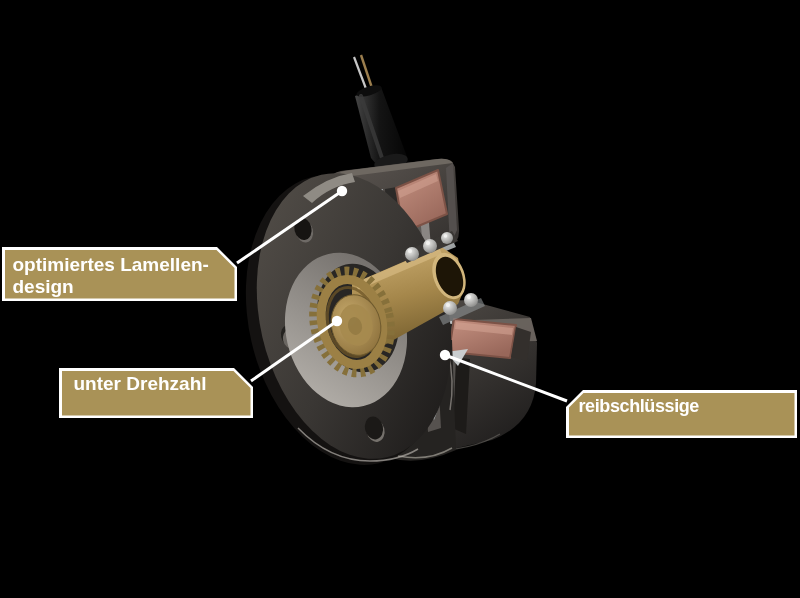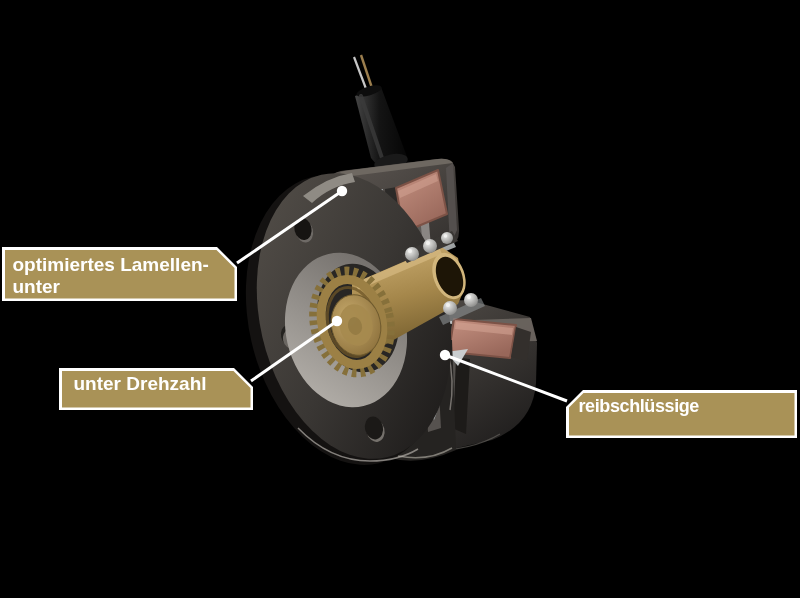--- a/index.html
+++ b/index.html
@@ -7,21 +7,21 @@
          font-family:"Liberation Sans",sans-serif;}
   #stage svg{position:absolute;left:0;top:0;}
   .callout{position:absolute;background:var(--callout-border,#fff);}
   .callout .inner{position:absolute;inset:2.5px;background:var(--callout-fill,#a99257);
                   color:var(--callout-text,#fff);font-weight:700;}
   .callout .inner span{display:block;white-space:nowrap;}
   #box1{left:2px;top:247px;width:235px;height:54px;
         clip-path:polygon(0 0,calc(100% - 20px) 0,100% 20px,100% 100%,0 100%);}
   #box1 .inner{clip-path:polygon(0 0,calc(100% - 18.5px) 0,100% 18.5px,100% 100%,0 100%);
         padding:4px 0 0 8px;font-size:19px;line-height:22px;}
-  #box2{left:59px;top:368px;width:194px;height:42px;
+  #box2{left:59px;top:368px;width:194px;height:50px;
         clip-path:polygon(0 0,calc(100% - 19px) 0,100% 19px,100% 100%,0 100%);}
   #box2 .inner{clip-path:polygon(0 0,calc(100% - 17.5px) 0,100% 17.5px,100% 100%,0 100%);
         padding:2px 0 0 12px;font-size:19px;line-height:21px;}
   #box3{left:566px;top:390px;width:231px;height:48px;
         clip-path:polygon(17px 0,100% 0,100% 100%,0 100%,0 17px);}
   #box3 .inner{clip-path:polygon(15.5px 0,100% 0,100% 100%,0 100%,0 15.5px);
         padding:3px 0 0 10px;font-size:18px;line-height:21px;letter-spacing:-0.4px;}
 </style>
 </head>
 <body>
@@ -191,21 +191,21 @@
     <path d="M251,381 L337,321" stroke="#ffffff" stroke-width="3"></path>
     <circle cx="337" cy="321" r="5.2" fill="#ffffff"></circle>
     <path d="M567,401 L445,355" stroke="#ffffff" stroke-width="3"></path>
     <circle cx="445" cy="355" r="5.2" fill="#ffffff"></circle>
   </g>
 </svg>
 
   <div class="callout" id="box1">
     <div class="inner">
       <span>optimiertes Lamellen-</span>
-      <span>unter</span>
+      <span>design</span>
     </div>
   </div>
 
   <div class="callout" id="box2">
     <div class="inner">
       <span>unter Drehzahl</span>
     </div>
   </div>
 
   <div class="callout" id="box3">

